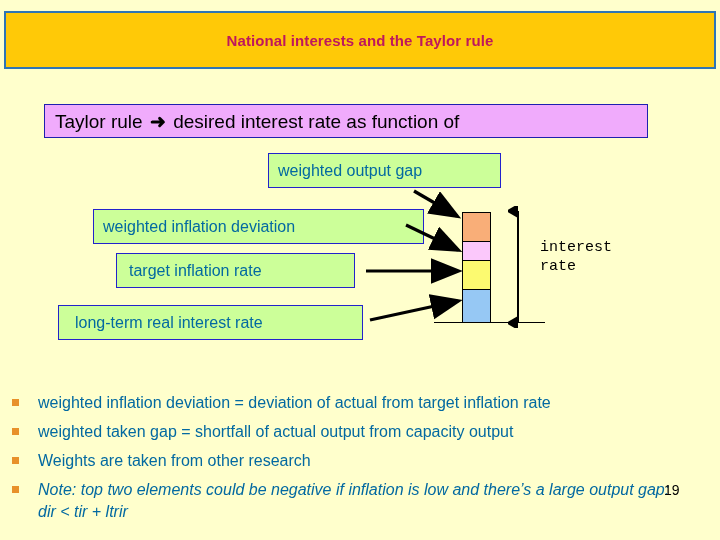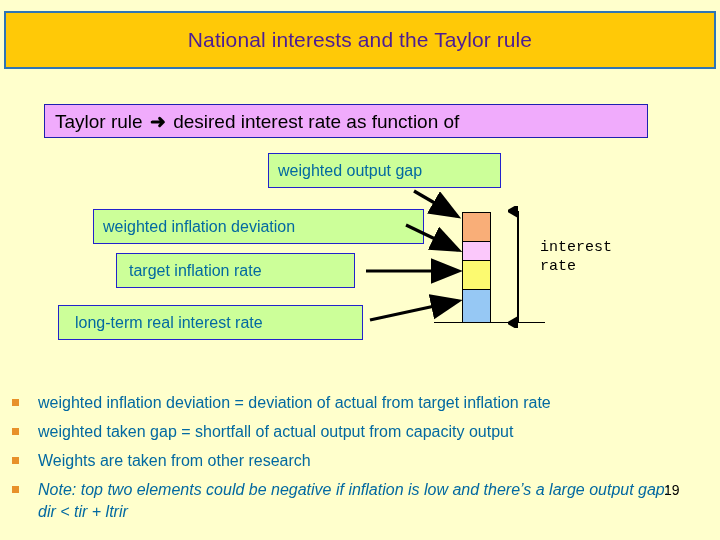--- a/index.html
+++ b/index.html
@@ -28,23 +28,23 @@
     width: 712px;
     height: 58px;
     background: #FFC907;
     border: 2px solid #2E75B6;
     box-sizing: border-box;
     display: flex;
     align-items: center;
     justify-content: center;
   }
   #title-text {
-    color: #4c1d95;
-    font-size: 21px;
-    font-weight: normal;
+    color: #be185d;
+    font-size: 15px;
+    font-weight: bold;
     letter-spacing: 0.1px;
     white-space: nowrap;
   }
 
   
   #taylor-banner {
     position: absolute;
     left: 44px;
     top: 104px;
     width: 604px;

